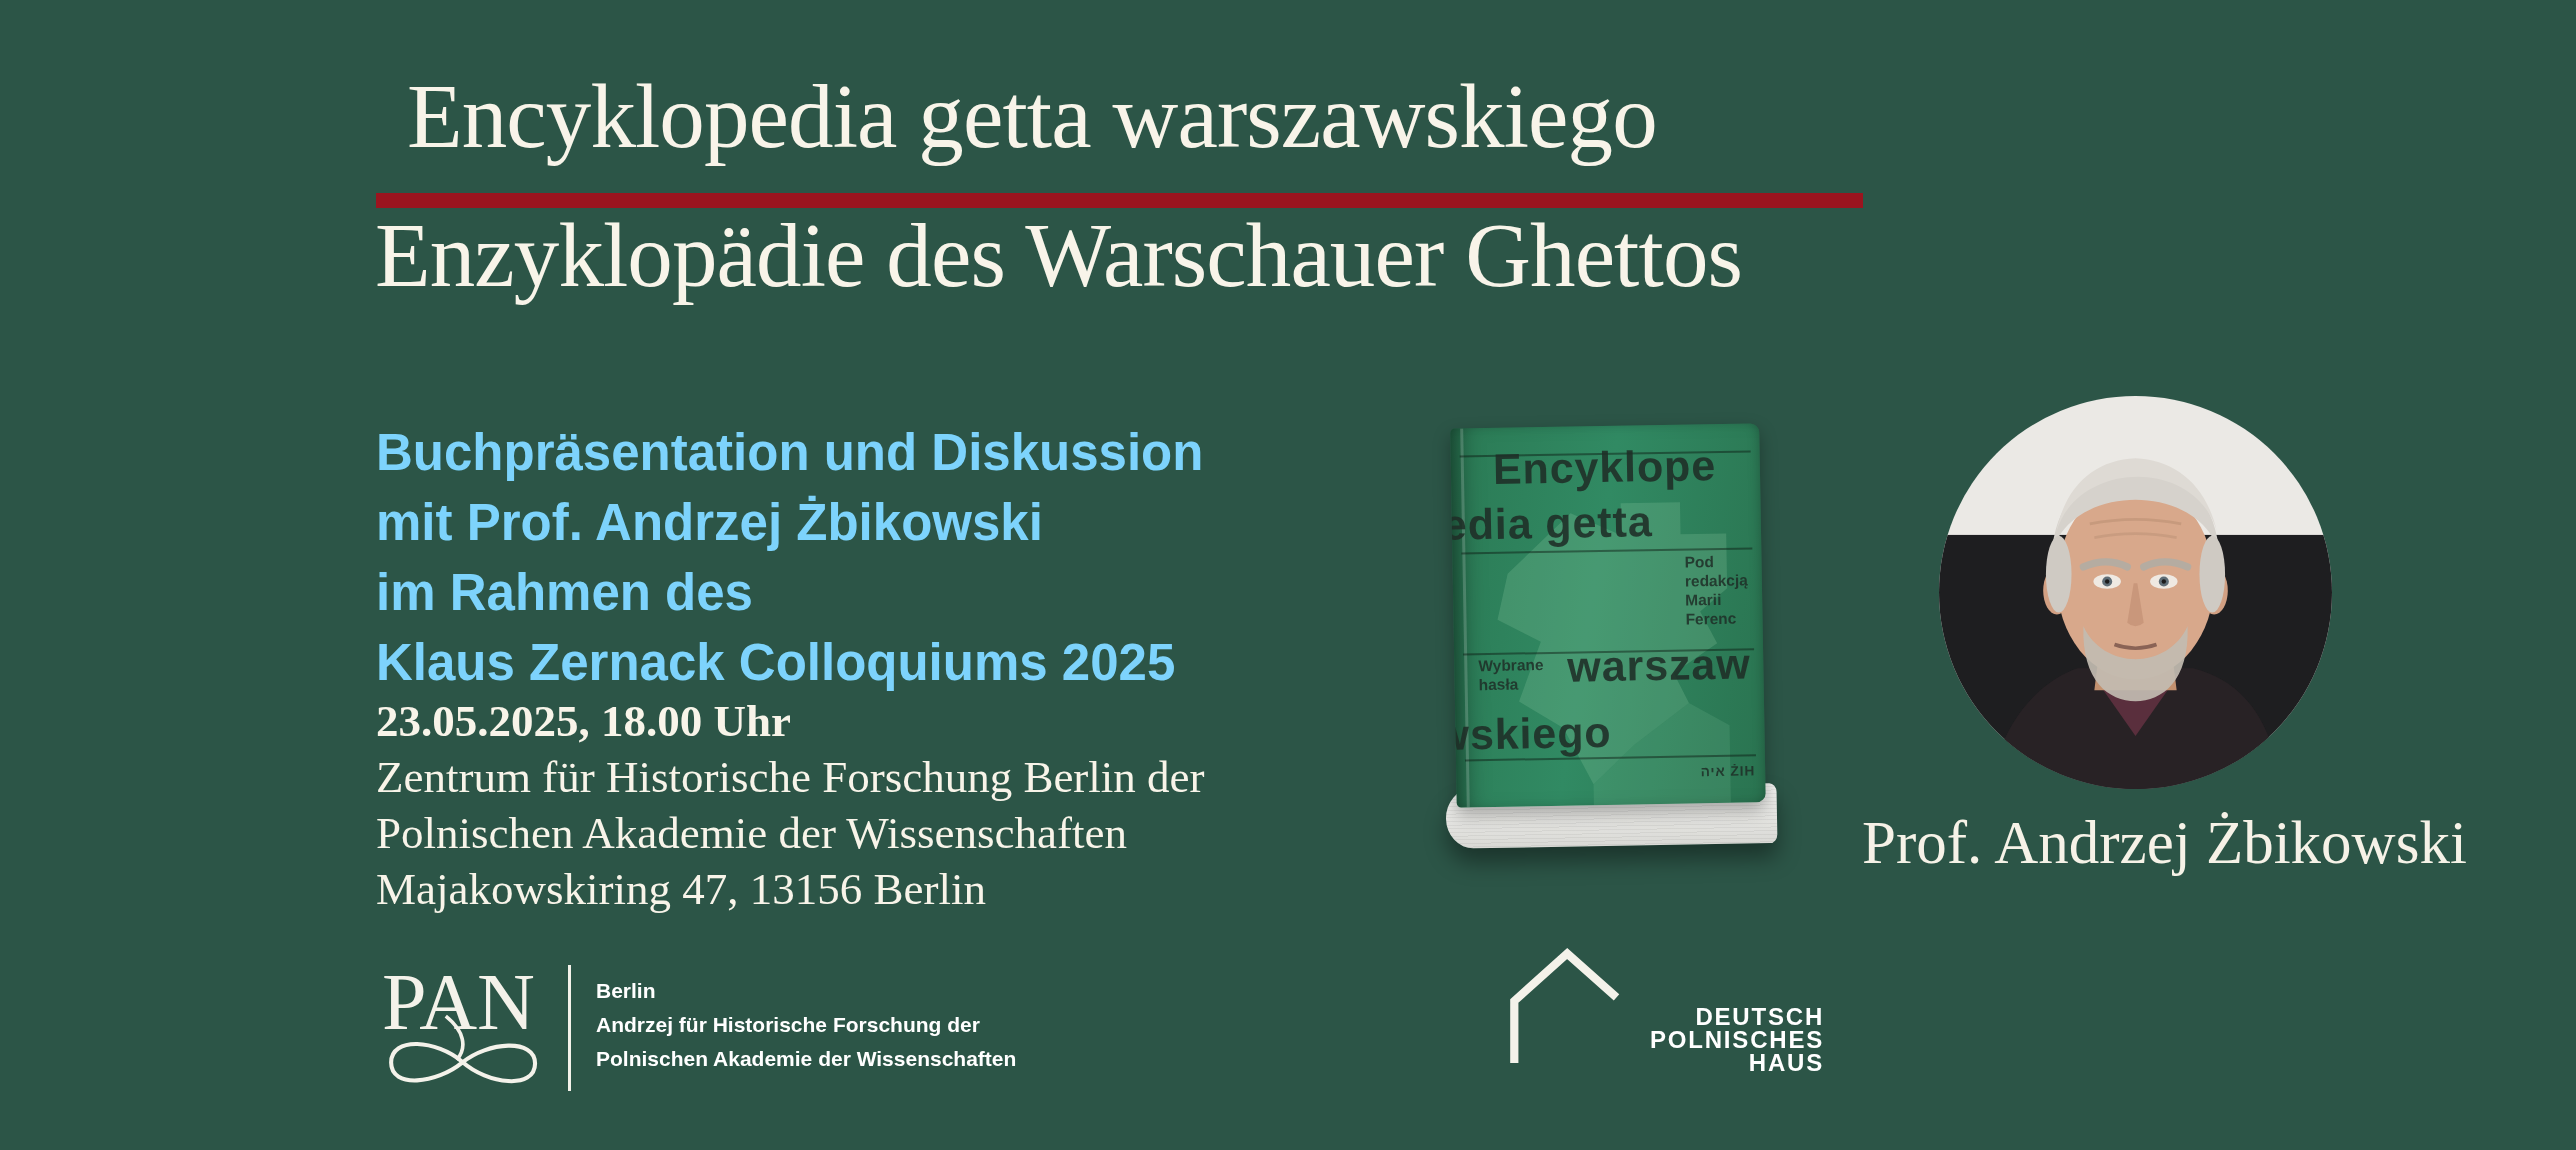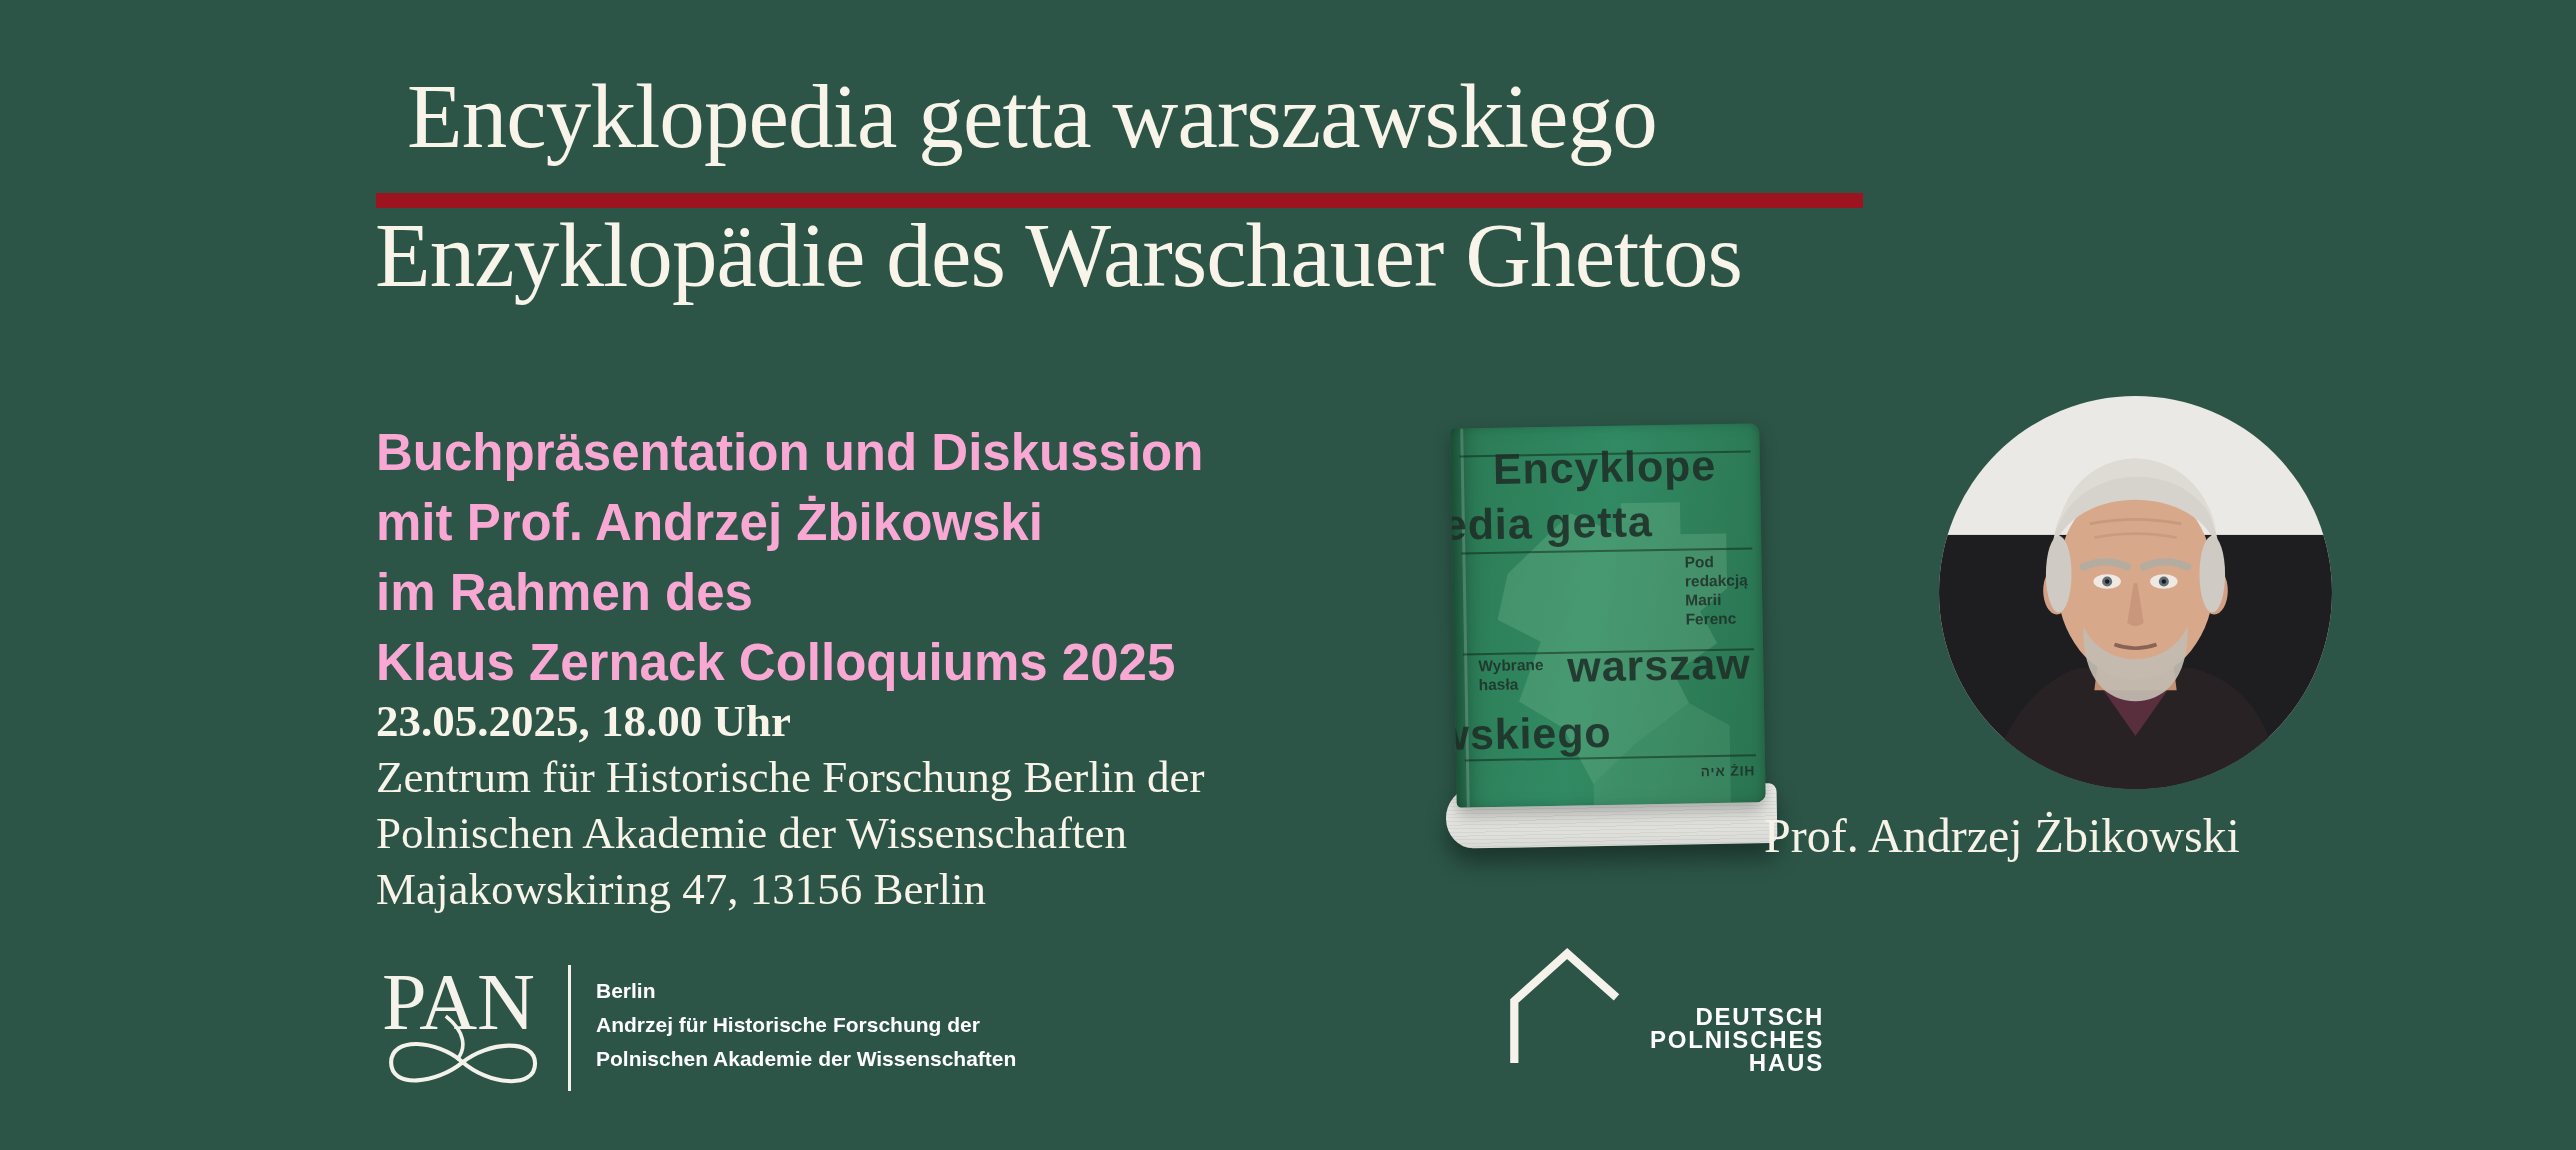--- a/index.html
+++ b/index.html
@@ -7,21 +7,21 @@
           font-family:"Liberation Serif",serif;}
   .abs{position:absolute;}
 
   
   .title{left:375px;color:#f8f4e9;font-size:91px;line-height:1;letter-spacing:-0.9px;white-space:nowrap;}
   .title-pl{top:71px;margin-left:32px;}
   .title-de{top:210px;}
   .rule-red{left:376px;top:193px;width:1487px;height:14.6px;background:#9b141f;}
 
   
-  .event{left:376px;top:418px;color:#f9a8d4;font-family:"Liberation Sans",sans-serif;
+  .event{left:376px;top:418px;color:#7dd3fc;font-family:"Liberation Sans",sans-serif;
          font-weight:800;font-size:51px;line-height:70px;white-space:nowrap;}
 
   
   .details{left:376px;top:672px;color:#f8f4e9;font-size:45px;line-height:56px;white-space:nowrap;}
   .details .dt{font-weight:700;margin-top:21px;}
 
   
   .book{left:1421px;top:413px;width:365px;height:466px;transform:rotate(-1deg);}
   .pages{left:22px;top:373px;width:331px;height:60px;
          background:linear-gradient(#f6f6f4 0%,#e9e9e6 40%,#d9d9d5 100%);
@@ -37,21 +37,21 @@
   .cvr-rule{left:9px;right:9px;height:1.8px;background:rgba(10,22,16,.45);}
   .cvr-big{font-family:"Liberation Sans",sans-serif;font-weight:700;font-size:43px;
            color:#1f2e27;opacity:.88;white-space:nowrap;letter-spacing:0.9px;}
   .cvr-small{font-family:"Liberation Sans",sans-serif;font-weight:700;font-size:15.5px;line-height:19px;
            color:#1f2e27;opacity:.85;}
   .cvr-pub{font-family:"Liberation Sans",sans-serif;font-weight:700;font-size:13.7px;color:#1f2e27;opacity:.85;
            letter-spacing:0.9px;}
 
   
   .portrait{left:1939px;top:396px;width:393px;height:393px;}
-  .caption{left:1764px;top:808px;width:548px;color:#f6f2e7;font-size:48px;white-space:nowrap;}
+  .caption{left:1862px;top:808px;width:548px;color:#f6f2e7;font-size:61px;white-space:nowrap;}
 
   
   .pan-svg{left:382px;top:963px;}
   .pan-divider{left:568px;top:965px;width:2.7px;height:126px;background:#f4f2ea;}
   .pan-text{left:596px;top:974px;color:#ffffff;font-family:"Liberation Sans",sans-serif;
             font-weight:700;font-size:21px;line-height:34px;white-space:nowrap;}
 
   
   .dph-svg{left:1507px;top:946px;}
   .dph-text{left:1650px;top:1005px;color:#ffffff;font-family:"Liberation Sans",sans-serif;

